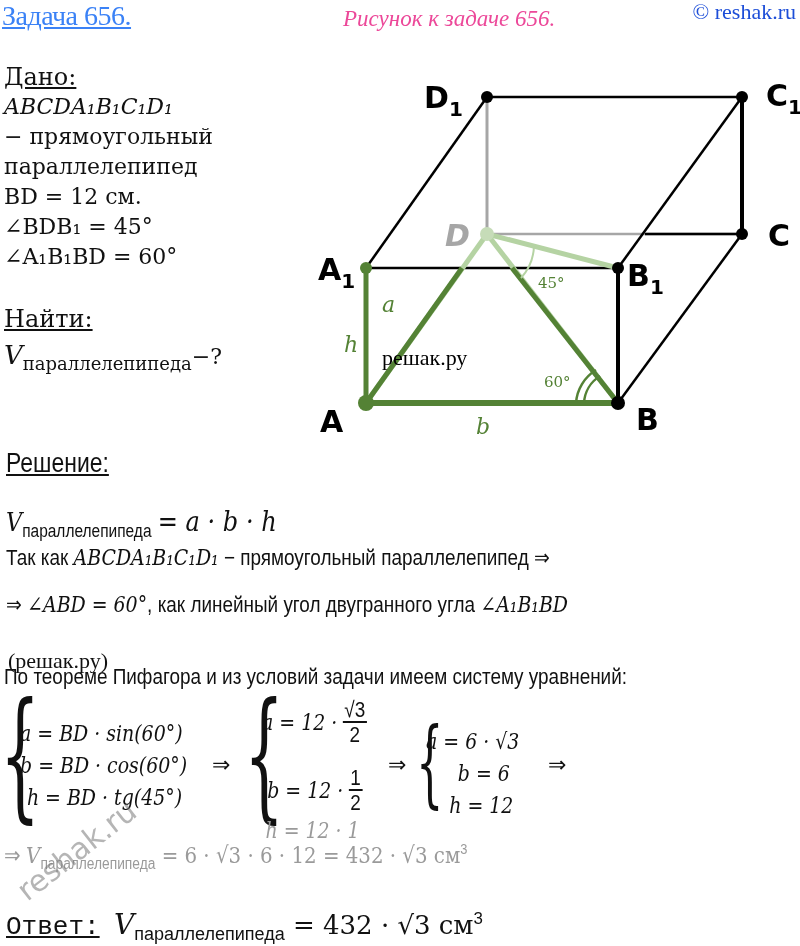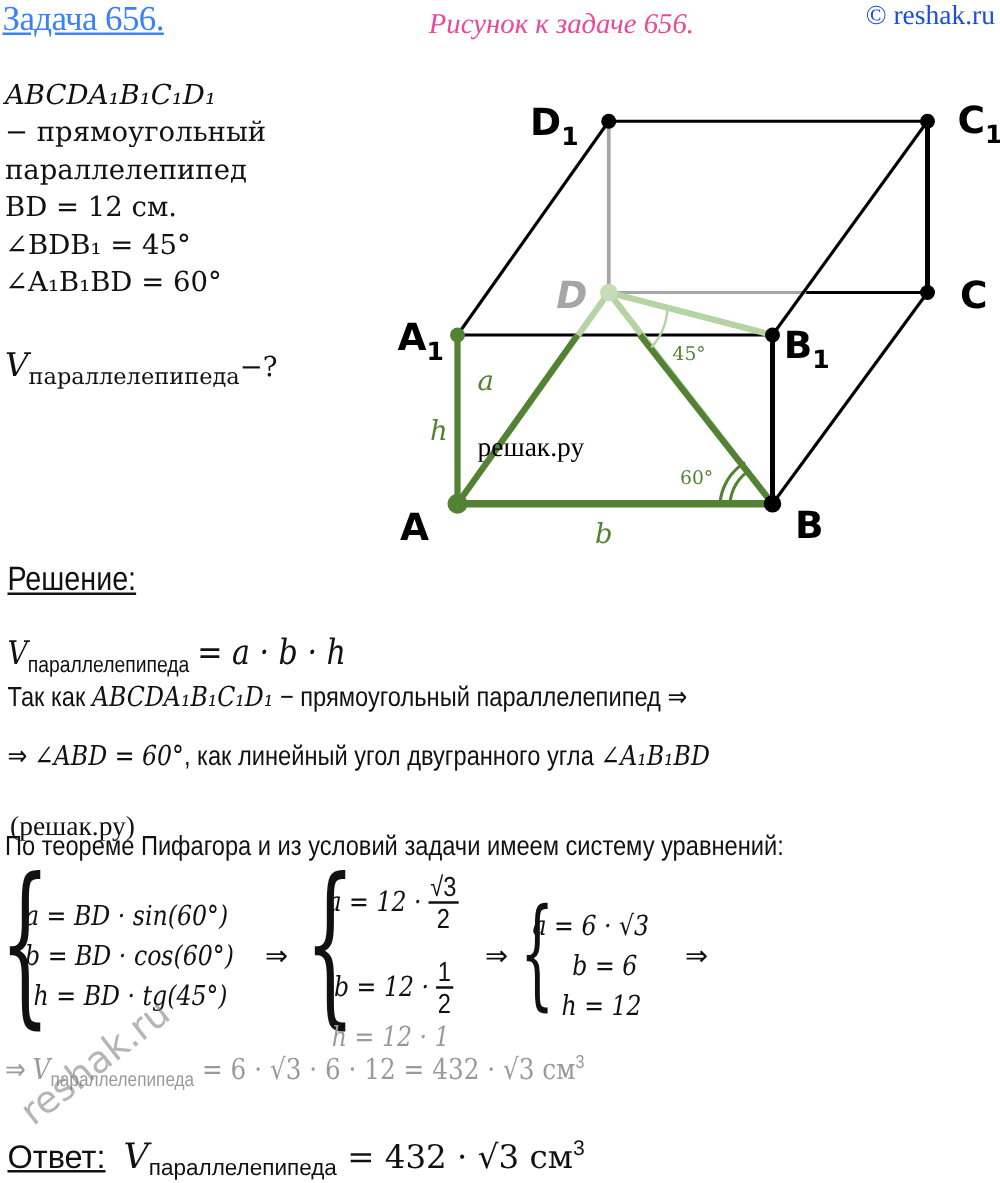--- a/index.html
+++ b/index.html
@@ -30,27 +30,29 @@
   .answer-heading { text-decoration:underline; }
 </style>
 </head>
 <body>
 
 <div class="abs title-link">Задача 656.</div>
 <div class="abs fig-caption">Рисунок к задаче 656.</div>
 <div class="abs copyright">© reshak.ru</div>
 
 <div class="abs given">
+  <div class="row heading">Дано:</div>
   <div class="row m">ABCDA₁B₁C₁D₁</div>
   <div class="row">− прямоугольный</div>
   <div class="row">параллелепипед</div>
   <div class="row">BD = 12 см.</div>
   <div class="row">∠BDB₁ = 45°</div>
   <div class="row">∠A₁B₁BD = 60°</div>
   <div class="row"></div>
+  <div class="row heading" style="margin-top:2px">Найти:</div>
   <div class="row" style="margin-top:6px">
     <span class="m" style="font-size:26px">V</span><sub style="font-size:18px">параллелепипеда</sub><span>−?</span>
   </div>
 </div>
 
 <svg class="abs" style="left:300px; top:60px;" width="500" height="390" viewBox="0 0 500 390">
 
   <line x1="187" y1="37" x2="187" y2="174" stroke="#a6a6a6" stroke-width="3"></line>
   <line x1="187" y1="174" x2="442" y2="174" stroke="#a6a6a6" stroke-width="2.5"></line>
 
@@ -161,15 +163,15 @@
 </div>
 <div class="abs line" style="left:548px; top:752px;">⇒</div>
 
 <div class="abs line cond gray" style="left:4px; top:842px; font-size:23px;">
   <span>⇒ </span><span class="m serif">V</span><sub style="font-size:16px">параллелепипеда</sub><span class="serif"> = 6 · √3 · 6 · 12 = 432 · √3 см</span><sup>3</sup>
 </div>
 
 <div class="abs watermark">reshak.ru</div>
 
 <div class="abs line" style="left:6px; top:908px; font-size:26px;">
-  <span class="answer-heading" style="font-family:Liberation Sans, sans-serif;">Ответ:</span>&nbsp;
+  <span class="answer-heading" style="font-family:Liberation Mono, monospace;">Ответ:</span>&nbsp;
   <span class="m serif" style="font-size:28px">V</span><sub style="font-size:18px">параллелепипеда</sub><span class="serif"> = 432 · √3 см</span><sup>3</sup>
 </div>
 
 </body></html>

